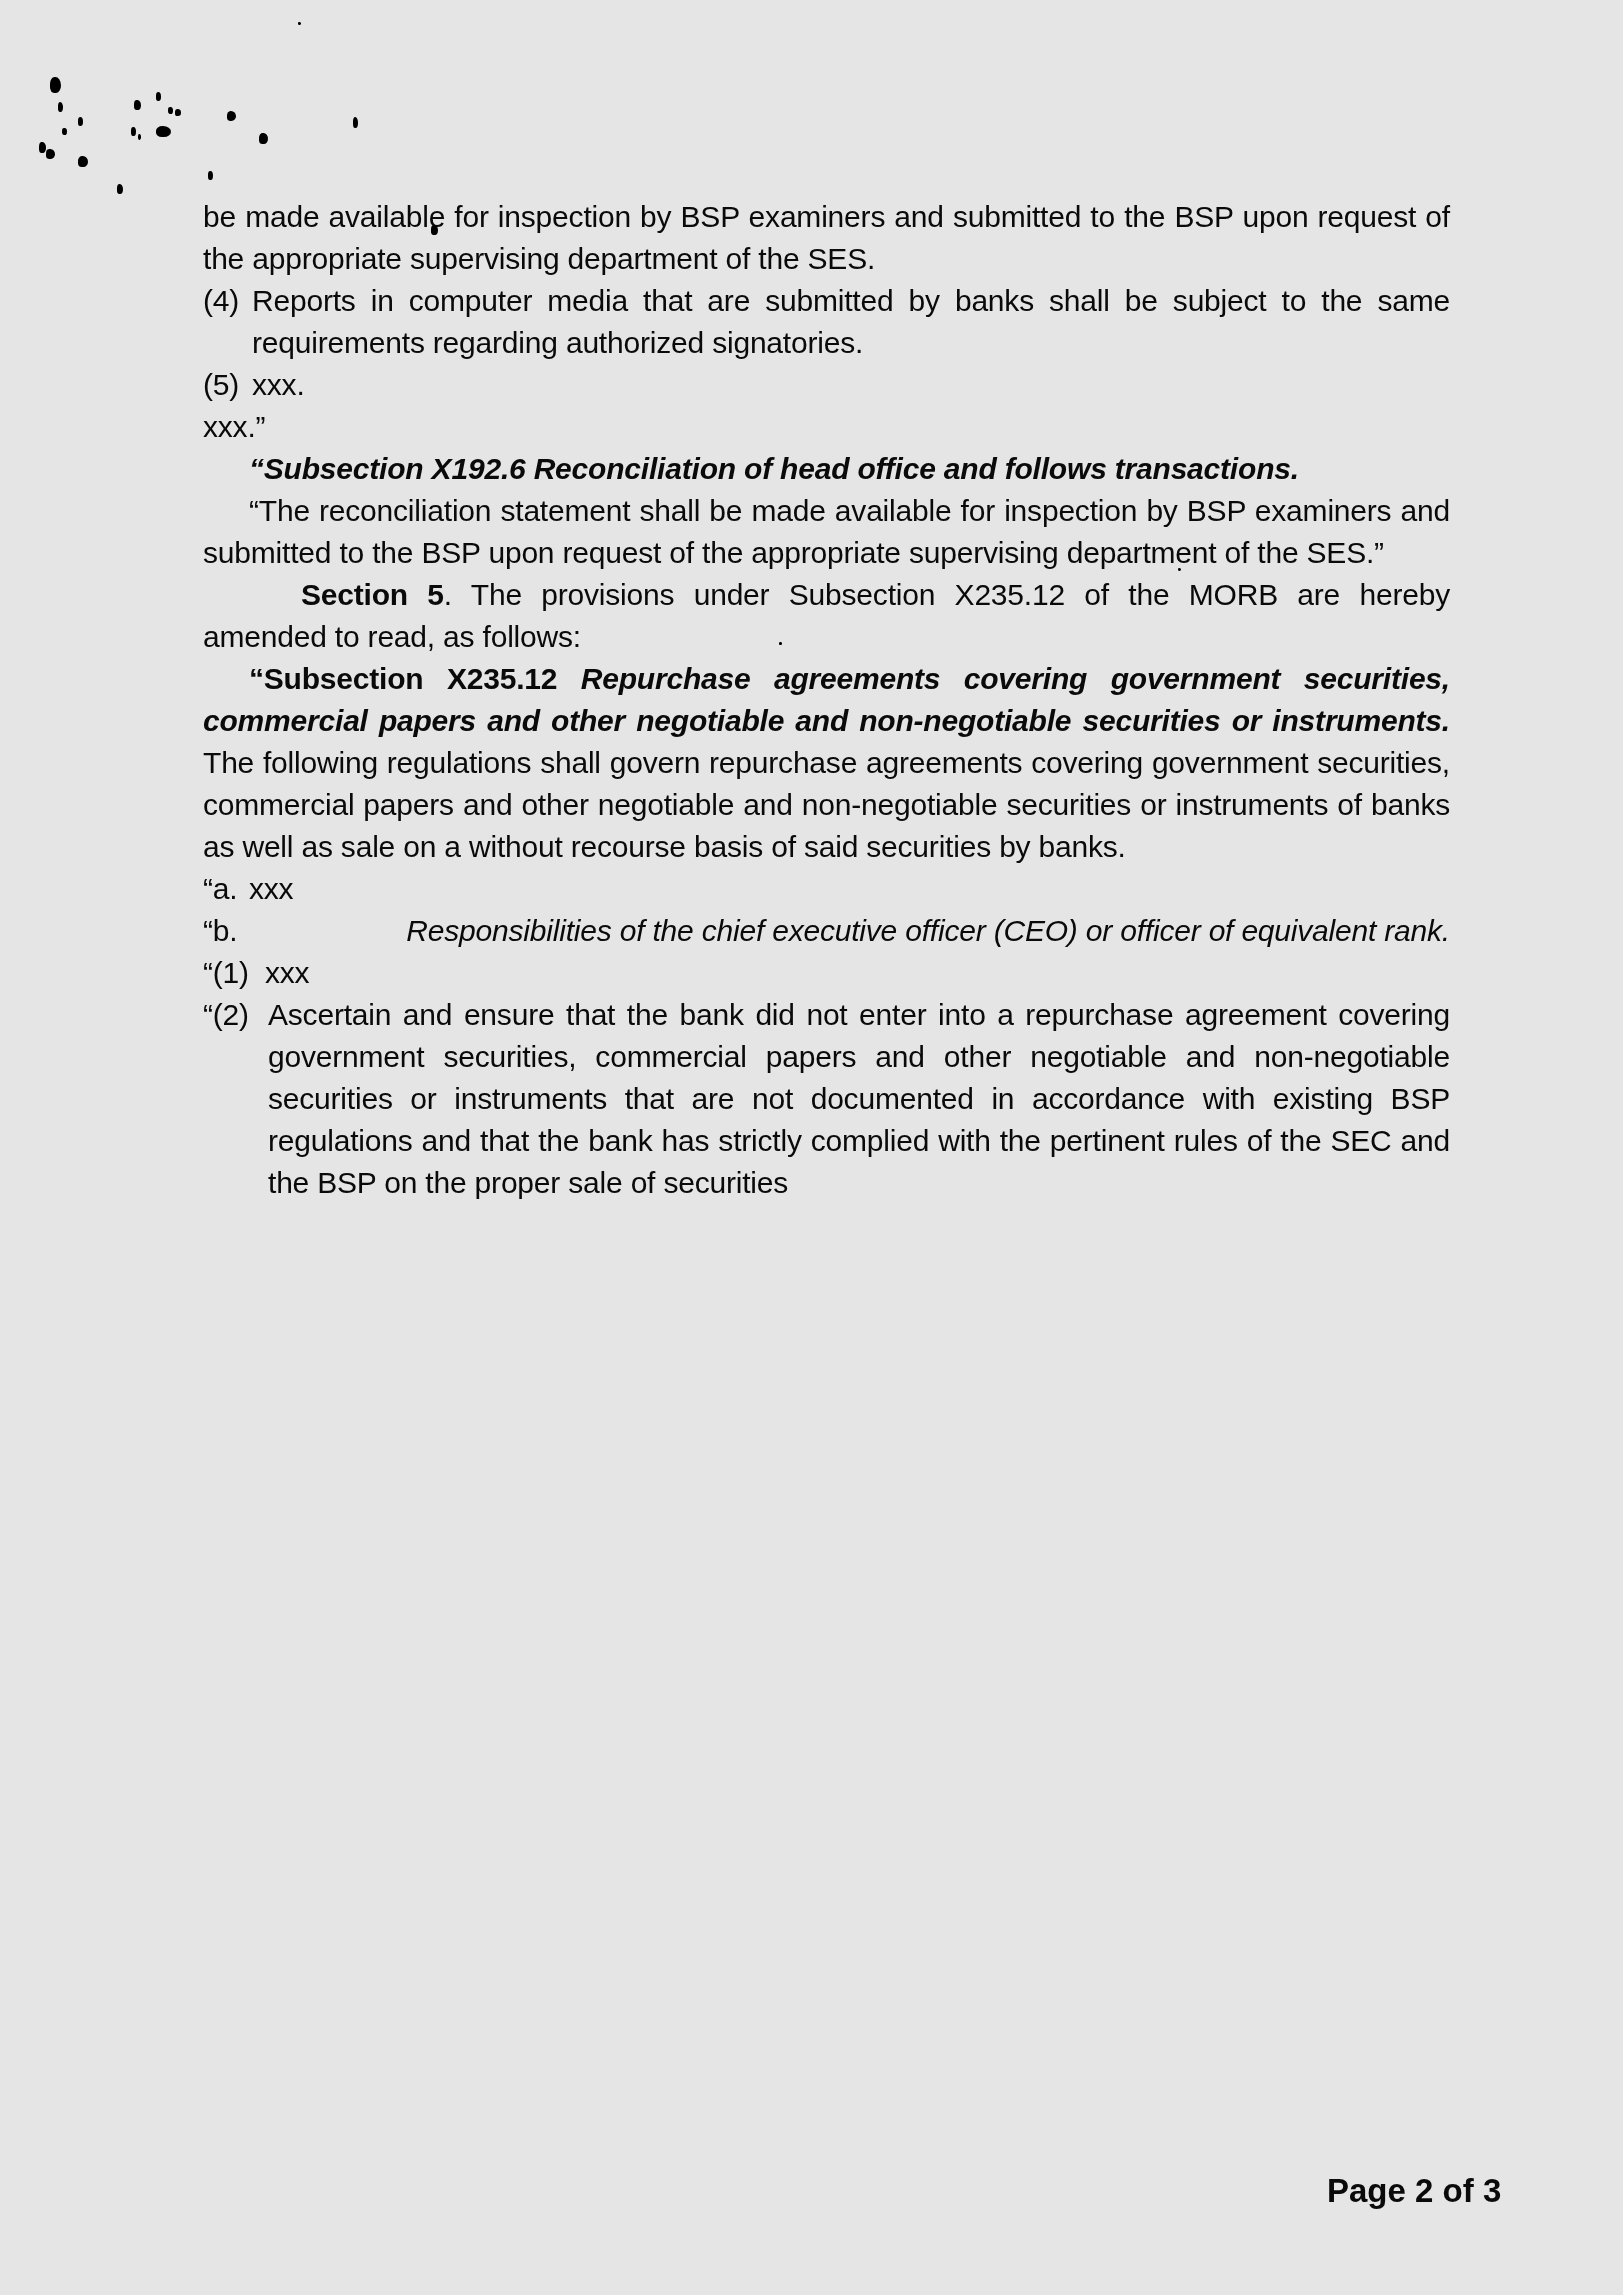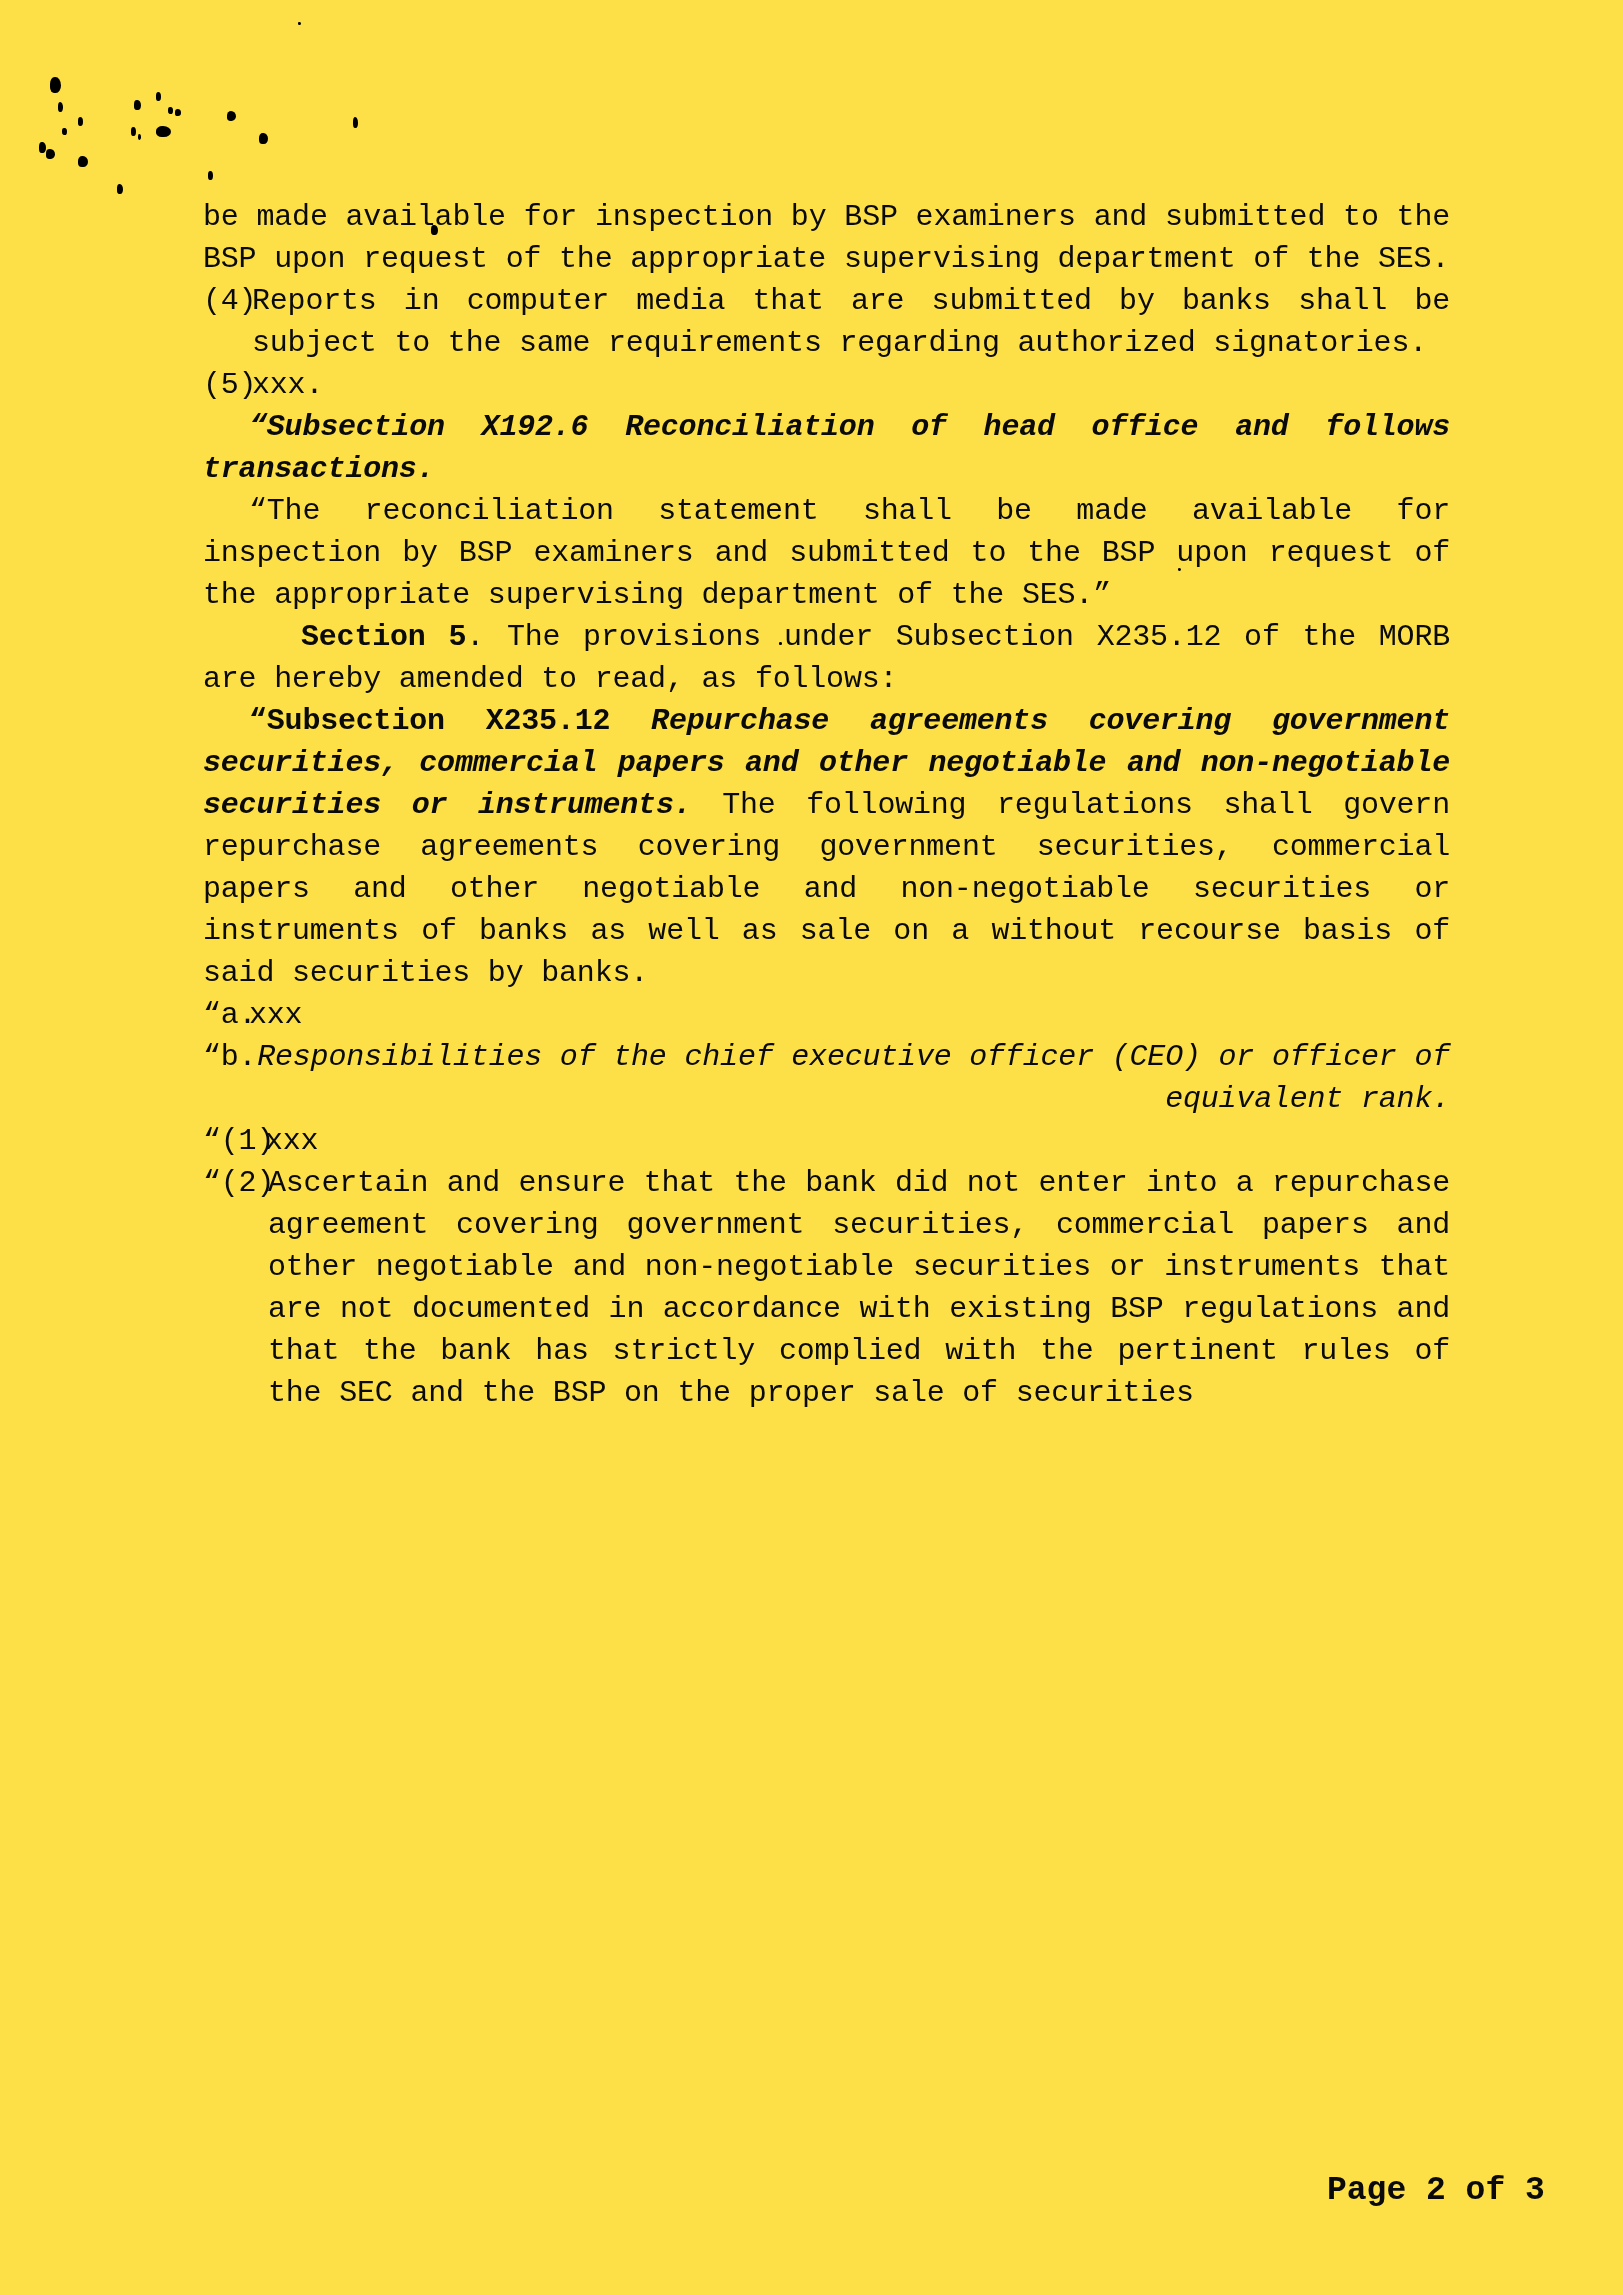--- a/index.html
+++ b/index.html
@@ -1,22 +1,22 @@
 <!DOCTYPE html>
 <html style="font-size:10.5px"><head>
 <meta charset="utf-8">
 <style>
   html, body { margin: 0; padding: 0; background: #ffffff; }
   .page {
     position: relative;
     width: 1623px;
     height: 2295px;
-    background: #fde047;
+    background: #e5e5e5;
     color: #0a0a0a;
-    font-family: Liberation Mono, monospace;
+    font-family: Liberation Sans, sans-serif;
     font-size: 30px;
     line-height: 42px;
     letter-spacing: -0.2px;
     overflow: hidden;
   }
   .content {
     box-sizing: border-box;
     width: 100%;
     padding: 196px 173px 0 203px;
   }
@@ -111,20 +111,21 @@
     <p class="hang item4">
       <span class="marker">(4)</span>
       <span class="body">Reports in computer media that are submitted by banks shall be subject to the same requirements regarding authorized signatories.</span>
     </p>
 
     <p class="hang item5">
       <span class="marker">(5)</span>
       <span class="body">xxx.</span>
     </p>
 
+    <p class="close-xxx">xxx.”</p>
 
 
     <p class="subx192">“Subsection X192.6 Reconciliation of head office and follows transactions.</p>
 
 
     <p class="recon">“The reconciliation statement shall be made available for inspection by BSP examiners and submitted to the BSP upon request of the appropriate supervising department of the SES.”</p>
 
     <p class="sec5"><span class="sec-label">Section 5</span><span>.   The provisions under Subsection X235.12 of the MORB are hereby amended to read, as follows:</span></p>
 
     <p class="subx235"><span class="lead">“Subsection X235.12 </span><span class="title">Repurchase agreements covering government securities, commercial papers and other negotiable and non-negotiable securities or instruments.</span><span> The following regulations shall govern repurchase agreements covering government securities, commercial papers and other negotiable and non-negotiable securities or instruments of banks as well as sale on a without recourse basis of said securities by banks.</span></p>

